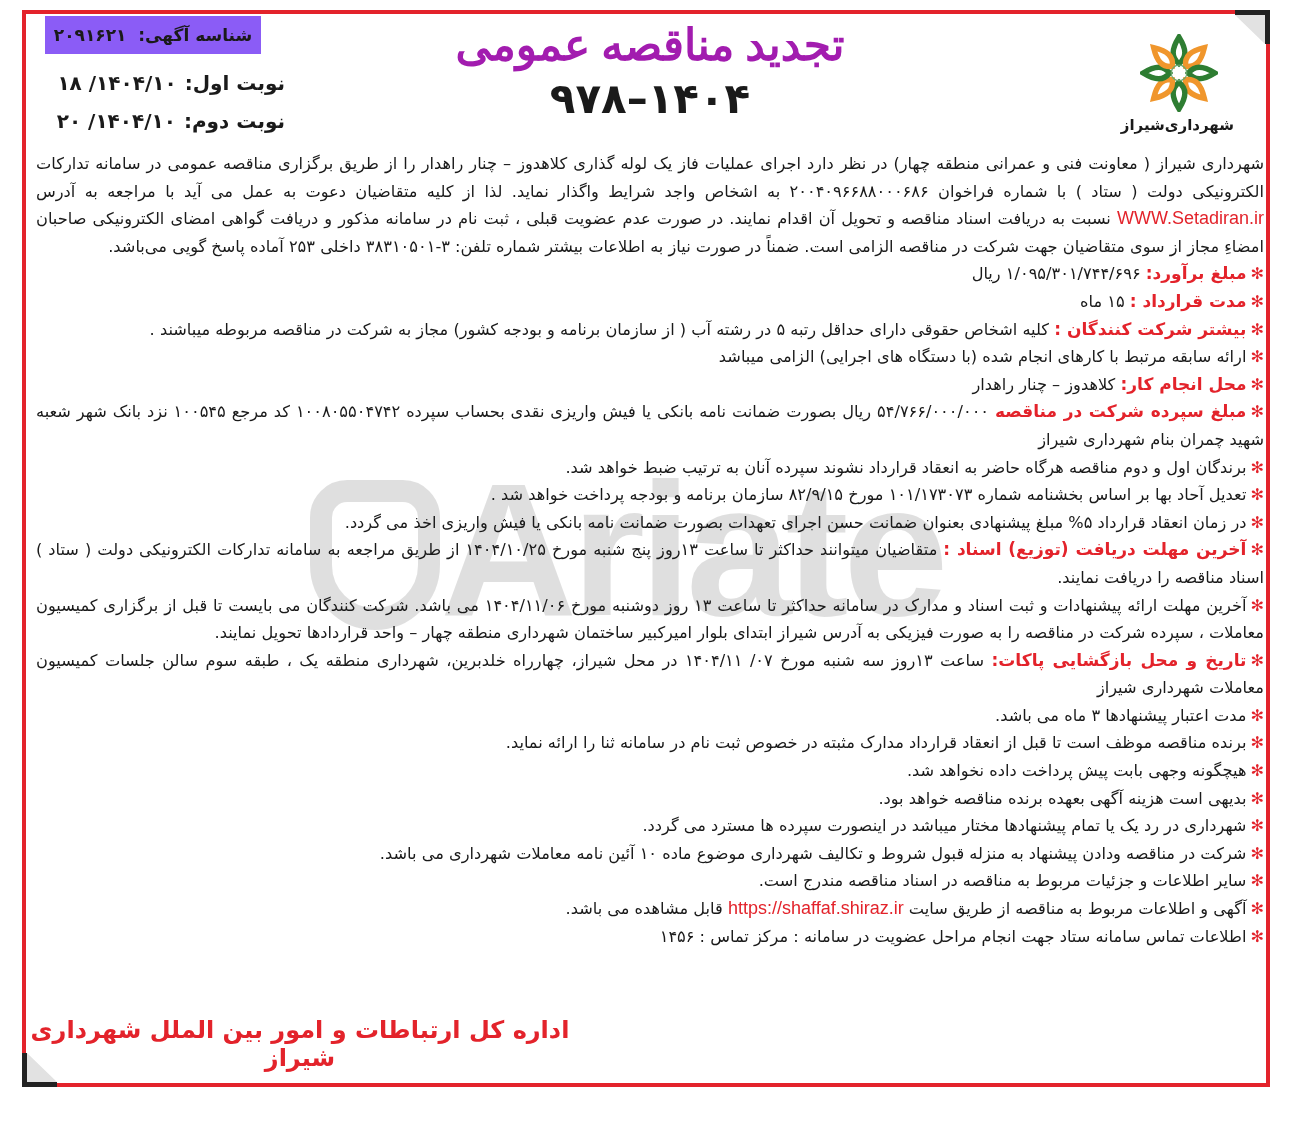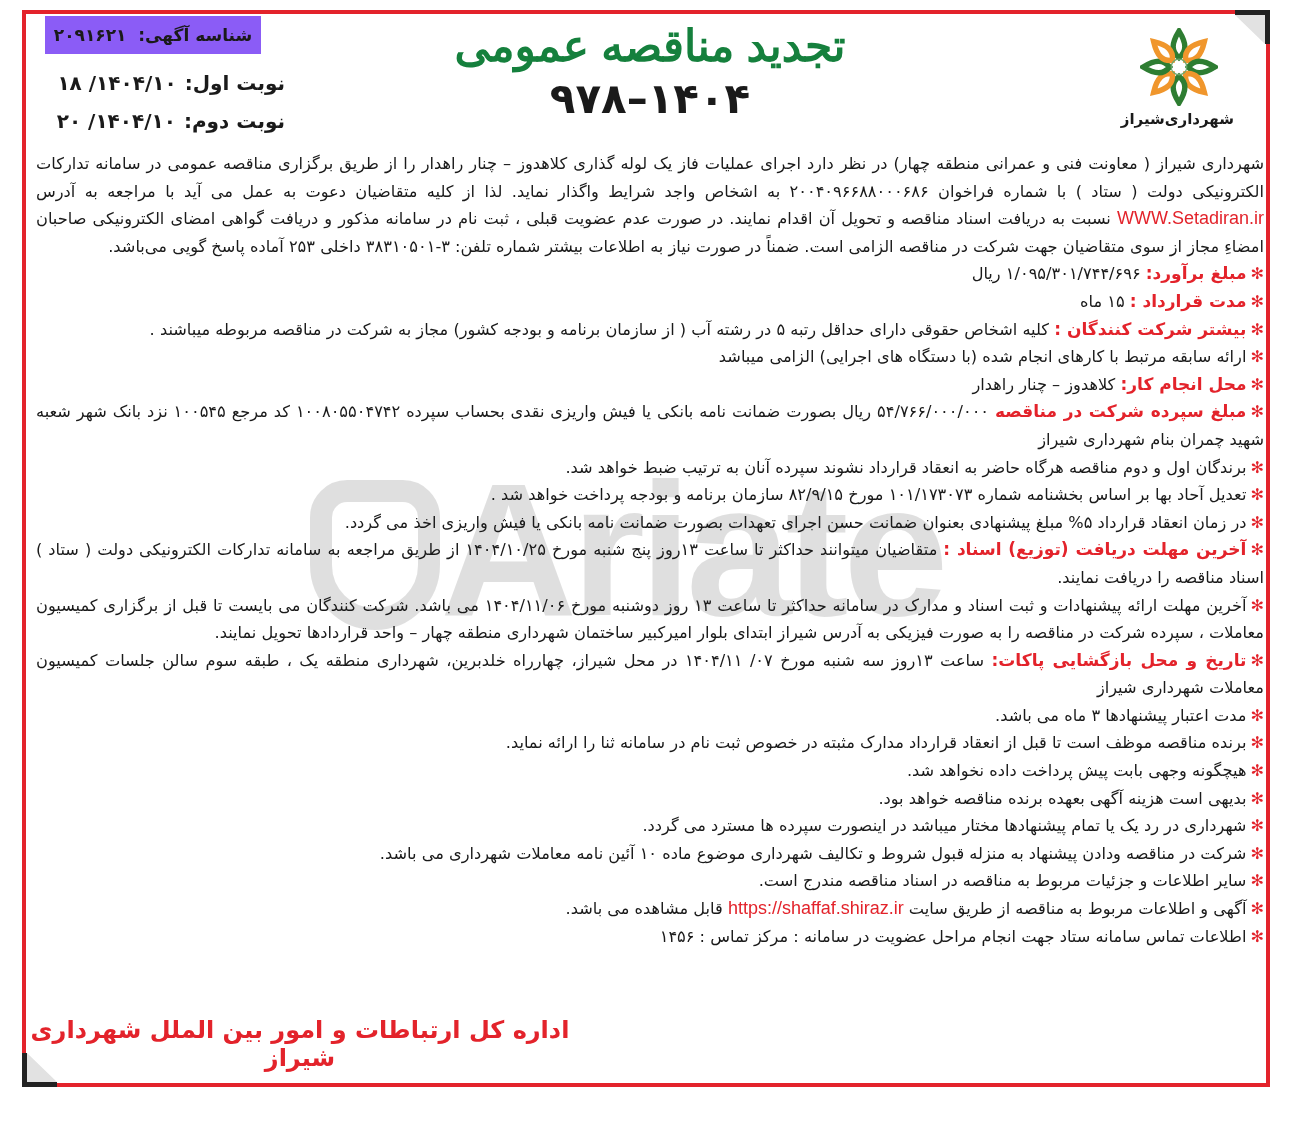--- a/index.html
+++ b/index.html
@@ -18,26 +18,26 @@
                border-bottom:29px solid #e2e2e2; border-right:30px solid transparent; }
 
   .watermark { position:absolute; left:300px; top:470px; width:700px; height:200px;
                opacity:0.18; pointer-events:none; }
   .wm-shield { position:absolute; left:10px; top:10px; width:130px; height:150px;
                border:22px solid #555; border-radius:40px 40px 70px 70px; box-sizing:border-box; }
   .wm-text { position:absolute; left:140px; top:-30px; font-family:"Liberation Sans", sans-serif;
              font-weight:bold; font-size:190px; color:#555; letter-spacing:-6px;text-align:center; }
 
   
-  .logo { position:absolute; right:62px; top:28px; width:110px; text-align:center; }
+  .logo { position:absolute; right:62px; top:34px; width:110px; text-align:center; }
   .logo svg { display:block; margin:0 auto; }
   .logo-text { font-weight:bold; font-size:15px; margin-top:4px; direction:rtl; }
 
   .title-block { position:absolute; left:400px; top:18px; width:500px; text-align:center; direction:rtl; }
-  .title { font-family:Liberation Sans, sans-serif; font-weight:bold; font-size:44px; color:#15803d; line-height:56px; }
+  .title { font-family:Liberation Serif, serif; font-weight:bold; font-size:44px; color:#a21caf; line-height:56px; }
   .title-num { font-family:"DejaVu Sans", sans-serif; font-weight:bold; font-size:42px; color:#1a1a1a; line-height:50px; }
 
   .id-box { position:absolute; left:45px; top:16px; width:216px; height:38px;
             background:#8b5cf6; direction:rtl; text-align:center;
             font-size:17px; font-weight:bold; line-height:38px; }
   .id-box .lbl { margin-left:6px; }
   .dates { position:absolute; left:40px; top:64px; width:245px; direction:rtl; font-size:20px; font-weight:bold; line-height:38px; }
   .dates .row { display:flex; gap:8px; justify-content:flex-start; }
 
   

